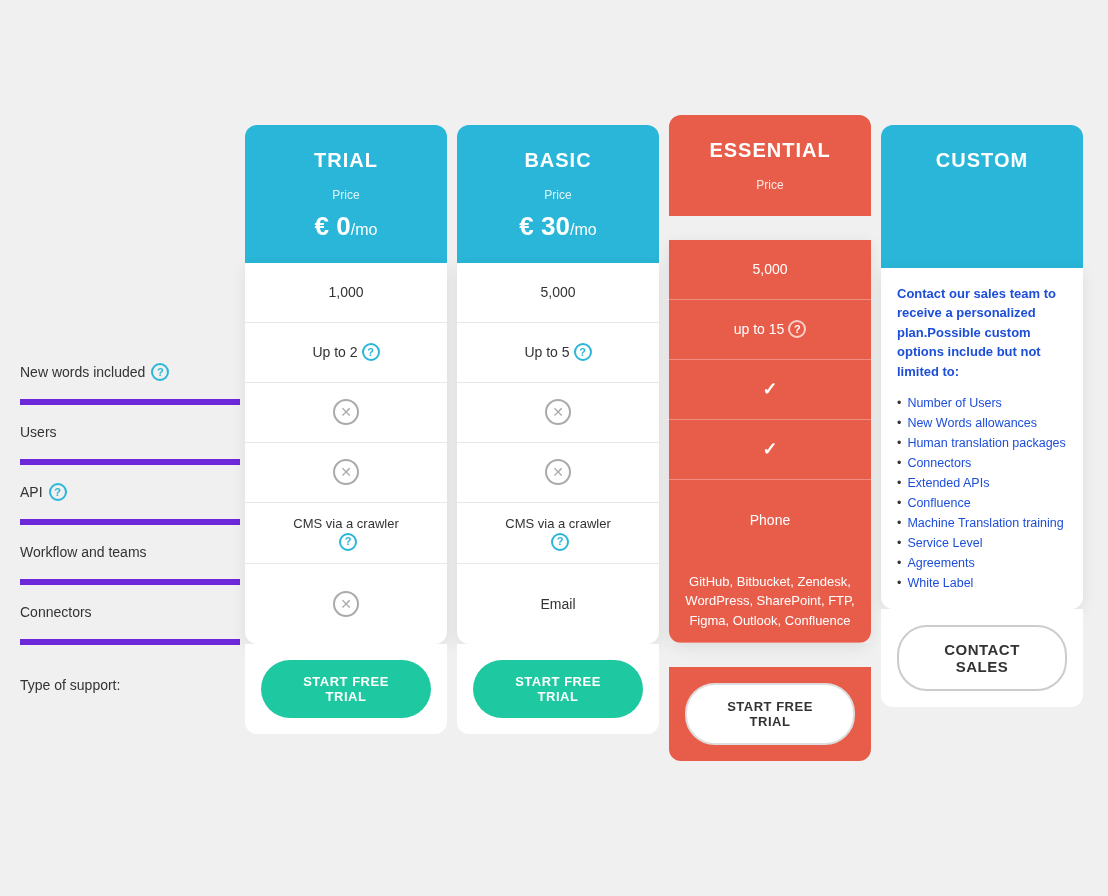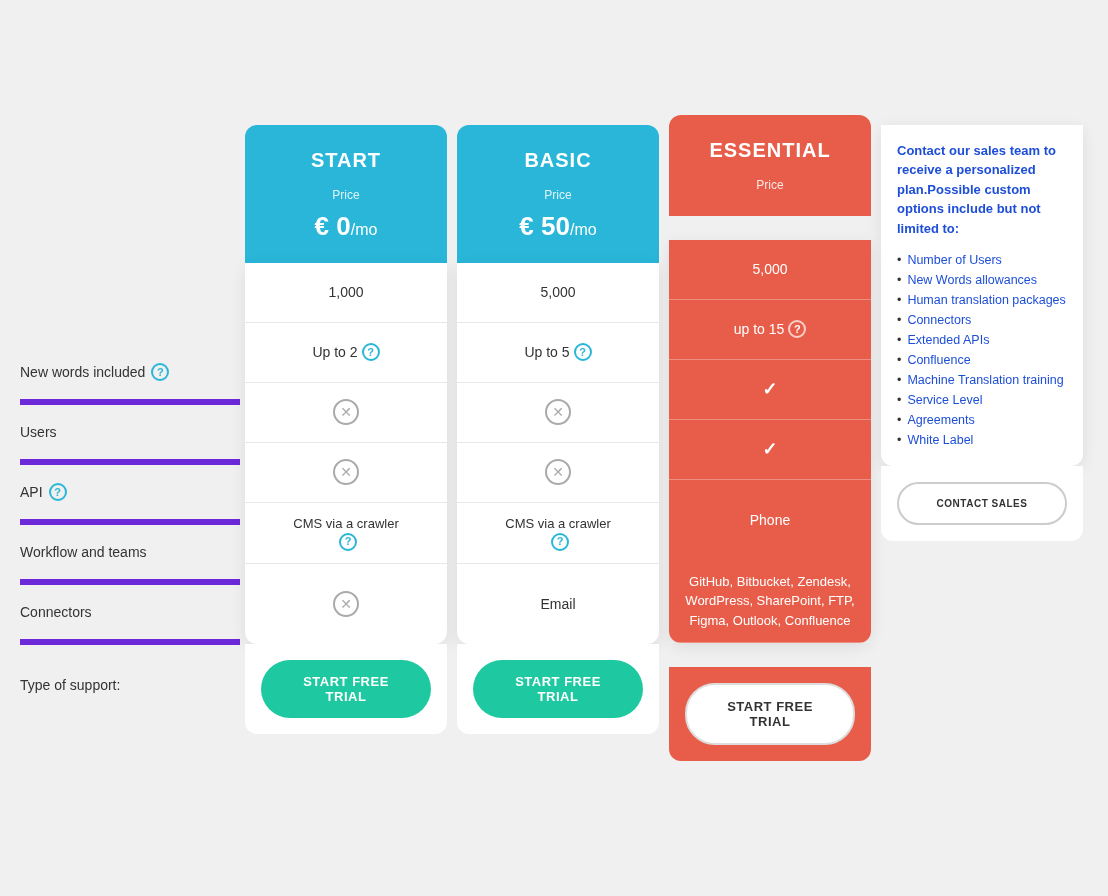--- a/index.html
+++ b/index.html
@@ -209,21 +209,21 @@
       background: white;
       color: #333;
       border: 2px solid #ddd;
     }
     .btn-contact {
       background: white;
       color: #333;
       border: 2px solid #ccc;
       border-radius: 30px;
       padding: 14px 20px;
-      font-size: 10px;
+      font-size: 15px;
       font-weight: 800;
       letter-spacing: 0.5px;
       cursor: pointer;
       width: 100%;
       text-transform: uppercase;
     }
 
     .connectors-cell {
       font-size: 13px;
       line-height: 1.4;
@@ -281,21 +281,21 @@
     </div>
     <div class="feature-label" style="height:80px; border-bottom: none;">
       <span>Type of support:</span>
     </div>
   </div>
 
   <div class="plans-container">
 
     <div class="plan-wrapper">
       <div class="plan-header blue">
-        <div class="plan-name">START</div>
+        <div class="plan-name">TRIAL</div>
         <div class="plan-price-label">Price</div>
         <div class="plan-price">
           <span class="currency">€ 0</span><span class="per-mo">/mo</span>
         </div>
       </div>
       <div class="plan-body">
         <div class="plan-cell">1,000</div>
         <div class="plan-cell">
           <span>Up to 2</span>
           <span class="question-icon">?</span>
@@ -319,21 +319,21 @@
       <div class="cta-area">
         <button class="btn-trial">START FREE TRIAL</button>
       </div>
     </div>
 
     <div class="plan-wrapper">
       <div class="plan-header blue">
         <div class="plan-name">BASIC</div>
         <div class="plan-price-label">Price</div>
         <div class="plan-price">
-          <span class="currency">€ 50</span><span class="per-mo">/mo</span>
+          <span class="currency">€ 30</span><span class="per-mo">/mo</span>
         </div>
       </div>
       <div class="plan-body">
         <div class="plan-cell">5,000</div>
         <div class="plan-cell">
           <span>Up to 5</span>
           <span class="question-icon">?</span>
         </div>
         <div class="plan-cell">
           <span class="x-icon">✕</span>
@@ -375,20 +375,24 @@
         <div class="plan-cell connectors-cell essential-connectors">
           <div>GitHub, Bitbucket, Zendesk, WordPress, SharePoint, FTP, Figma, Outlook, Confluence</div>
         </div>
       </div>
       <div class="cta-area essential-cta">
         <button class="btn-trial white-outline">START FREE TRIAL</button>
       </div>
     </div>
 
     <div class="plan-wrapper">
+      <div class="plan-header teal">
+        <div class="plan-name">CUSTOM</div>
+        <div style="height: 60px;"></div>
+      </div>
       <div class="plan-body custom">
         <div class="custom-description">Contact our sales team to receive a personalized plan.Possible custom options include but not limited to:</div>
         <ul class="custom-list">
           <li>
               <span>Number of Users</span>
             </li>
           <li>
               <span>New Words allowances</span>
             </li>
           <li>

